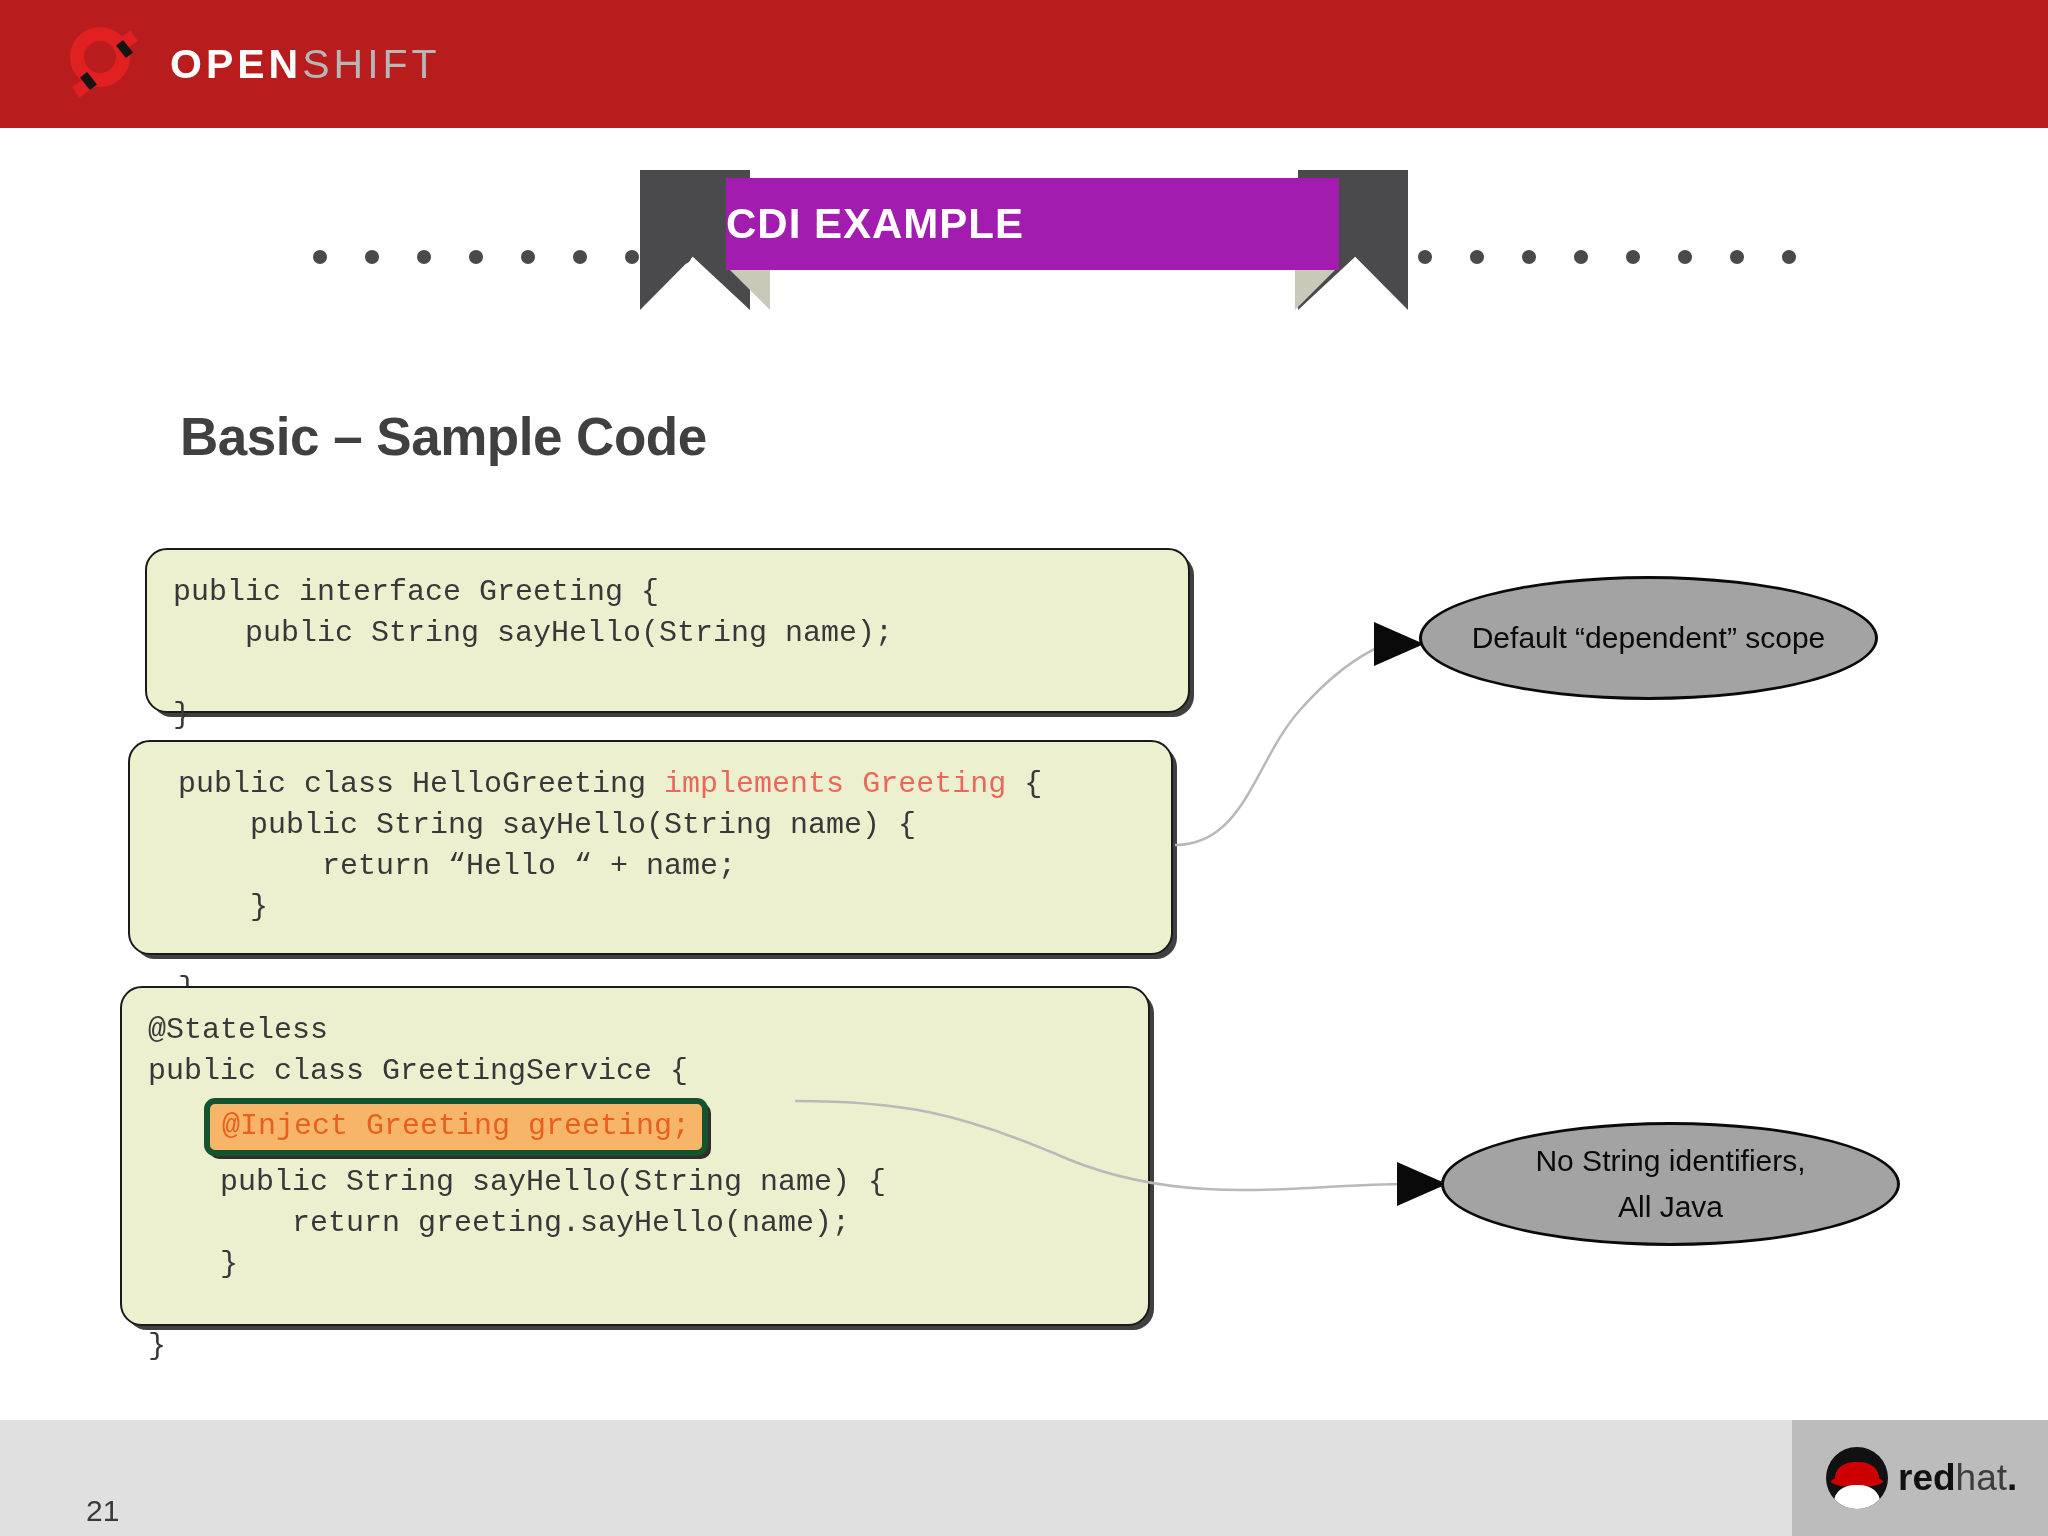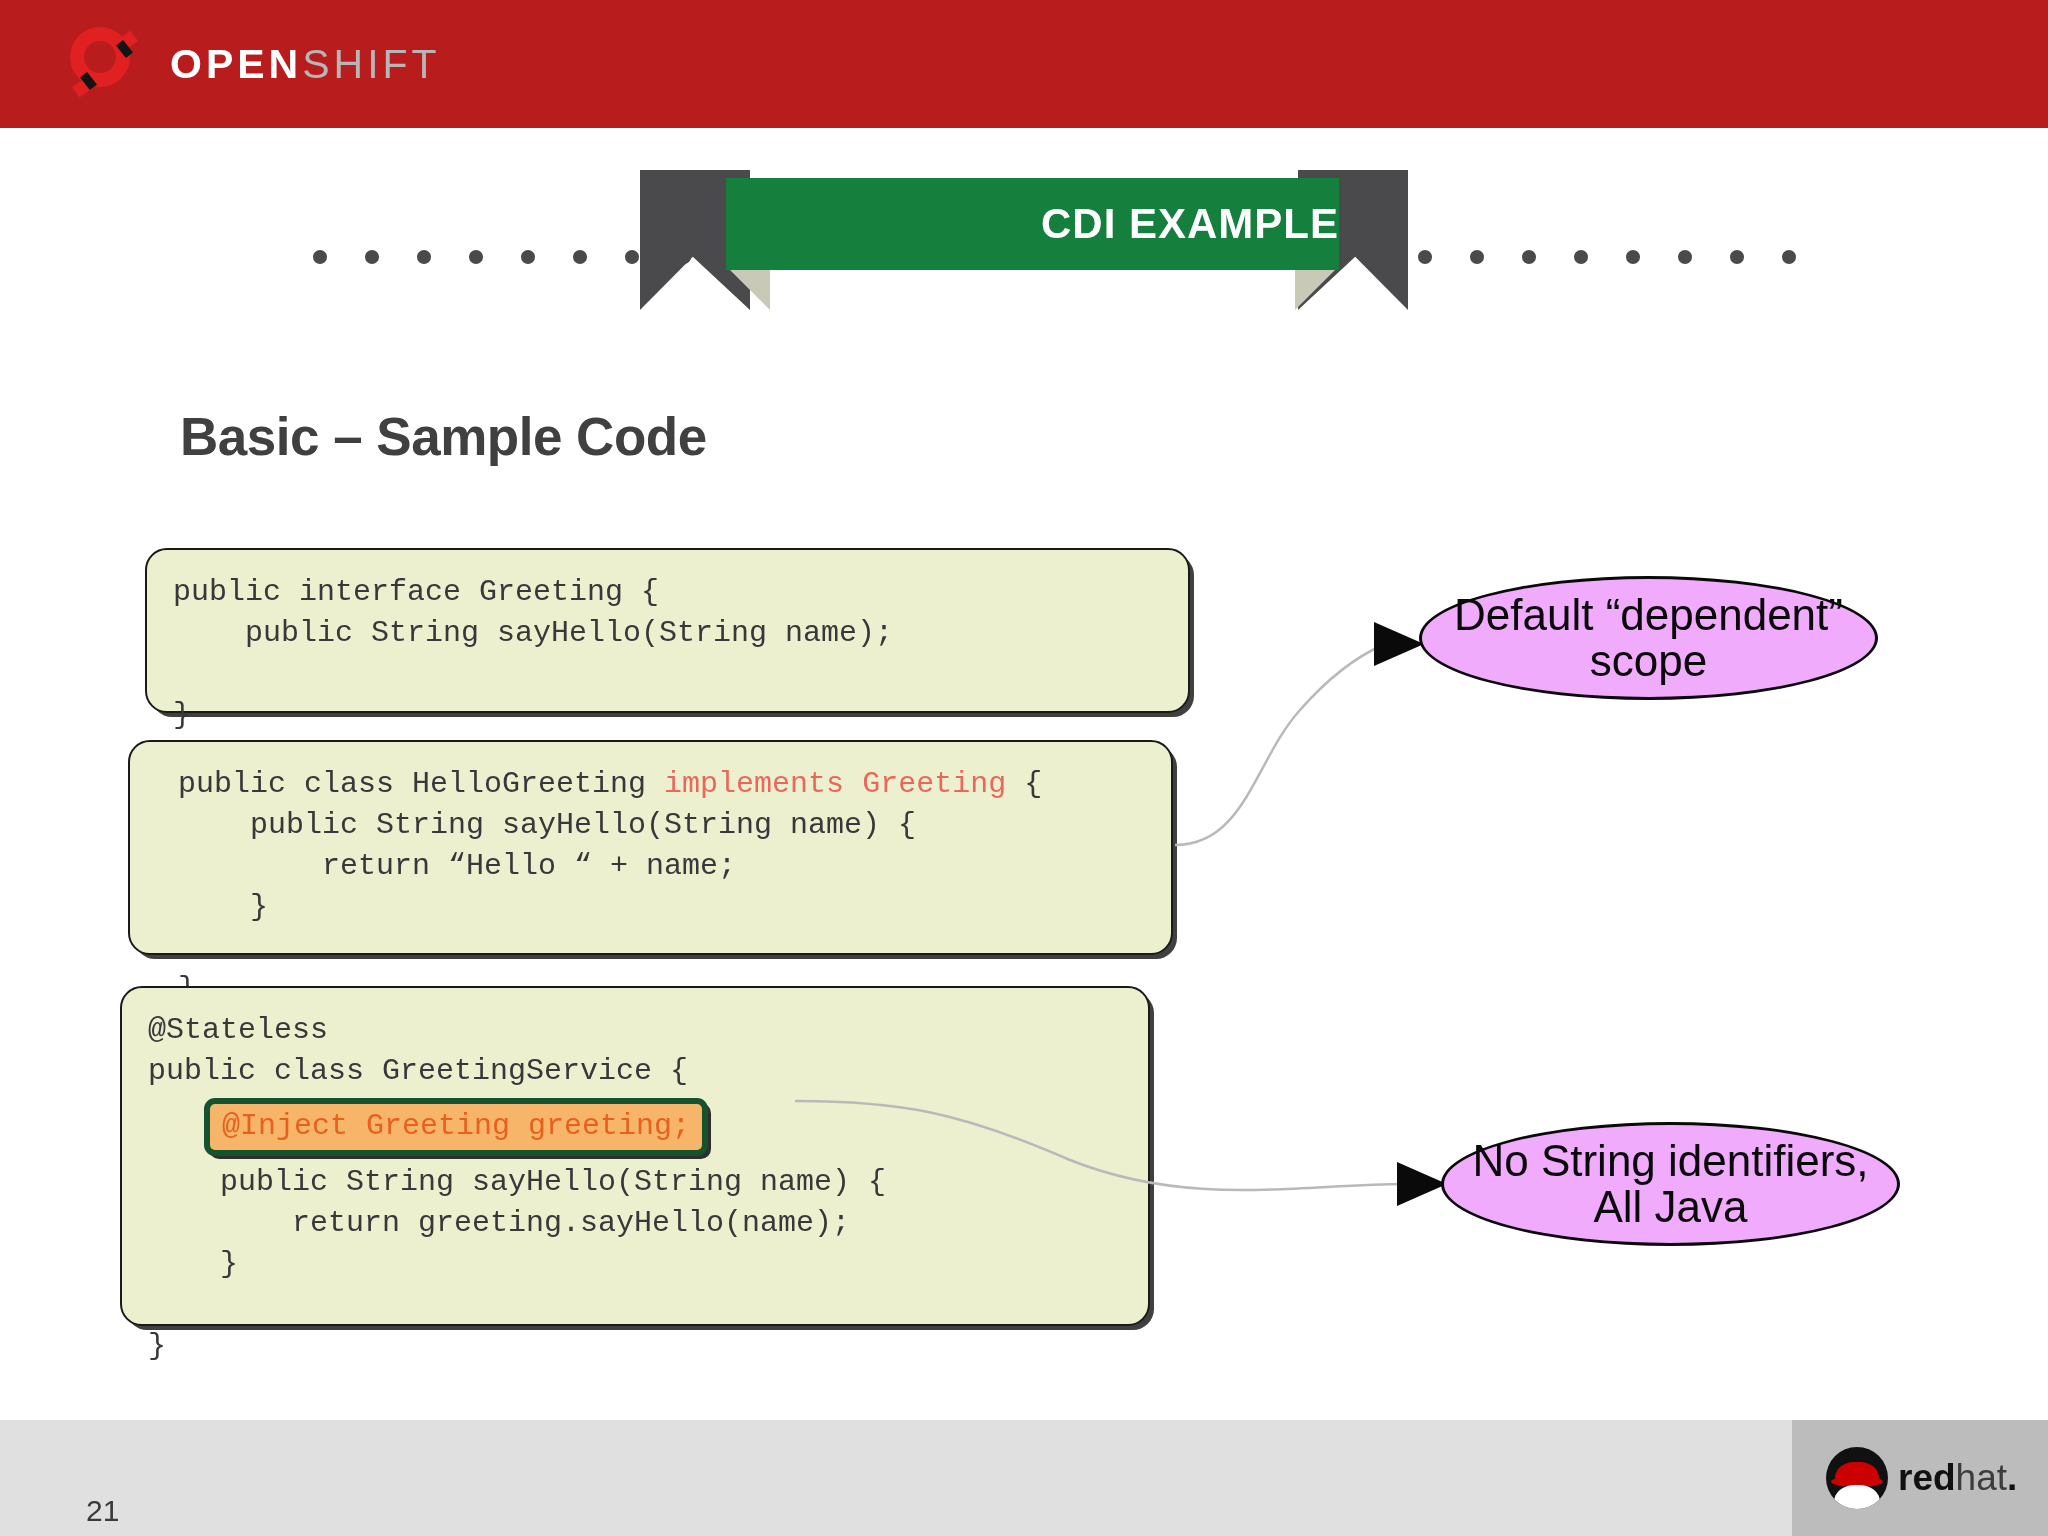--- a/index.html
+++ b/index.html
@@ -98,24 +98,24 @@
     width: 44px; height: 44px;
     background: #c9c9b8;
   }
   .ribbon-fold.l { left: 726px;  clip-path: polygon(0 0, 100% 0, 100% 100%); }
   .ribbon-fold.r { left: 1295px; clip-path: polygon(0 0, 100% 0, 0 100%); }
 
   .ribbon-body {
     position: absolute;
     left: 726px; top: 178px;
     width: 613px; height: 92px;
-    background: #15803d;
-    display: flex;
-    align-items: center;
-    justify-content: flex-end;
+    background: #a21caf;
+    display: flex;
+    align-items: center;
+    justify-content: flex-start;
   }
   .ribbon-body .label {
     color: #ffffff;
     font-size: 42px;
     font-weight: 700;
     letter-spacing: 1px;
   }
 
   
   .slide-title {
@@ -162,28 +162,28 @@
     margin-top: 6px;
     margin-bottom: 6px;
     line-height: 40px;
   }
 
   
   .callout {
     position: absolute;
     border: 3px solid #0a0a0a;
     border-radius: 50%;
-    background: #f0abfc;
+    background: #a3a3a3;
     box-sizing: border-box;
     display: flex;
     align-items: center;
     justify-content: center;
     text-align: center;
     color: #0a0a0a;
-    font-size: 44px;
+    font-size: 30px;
     line-height: 46px;
     font-family: "Liberation Sans", sans-serif;
   }
   #callout-1 { left: 1419px; top: 576px;  width: 459px; height: 124px; }
   #callout-2 { left: 1441px; top: 1122px; width: 459px; height: 124px; }
 
   
   .connector {
     position: absolute;
     left: 0; top: 0;

